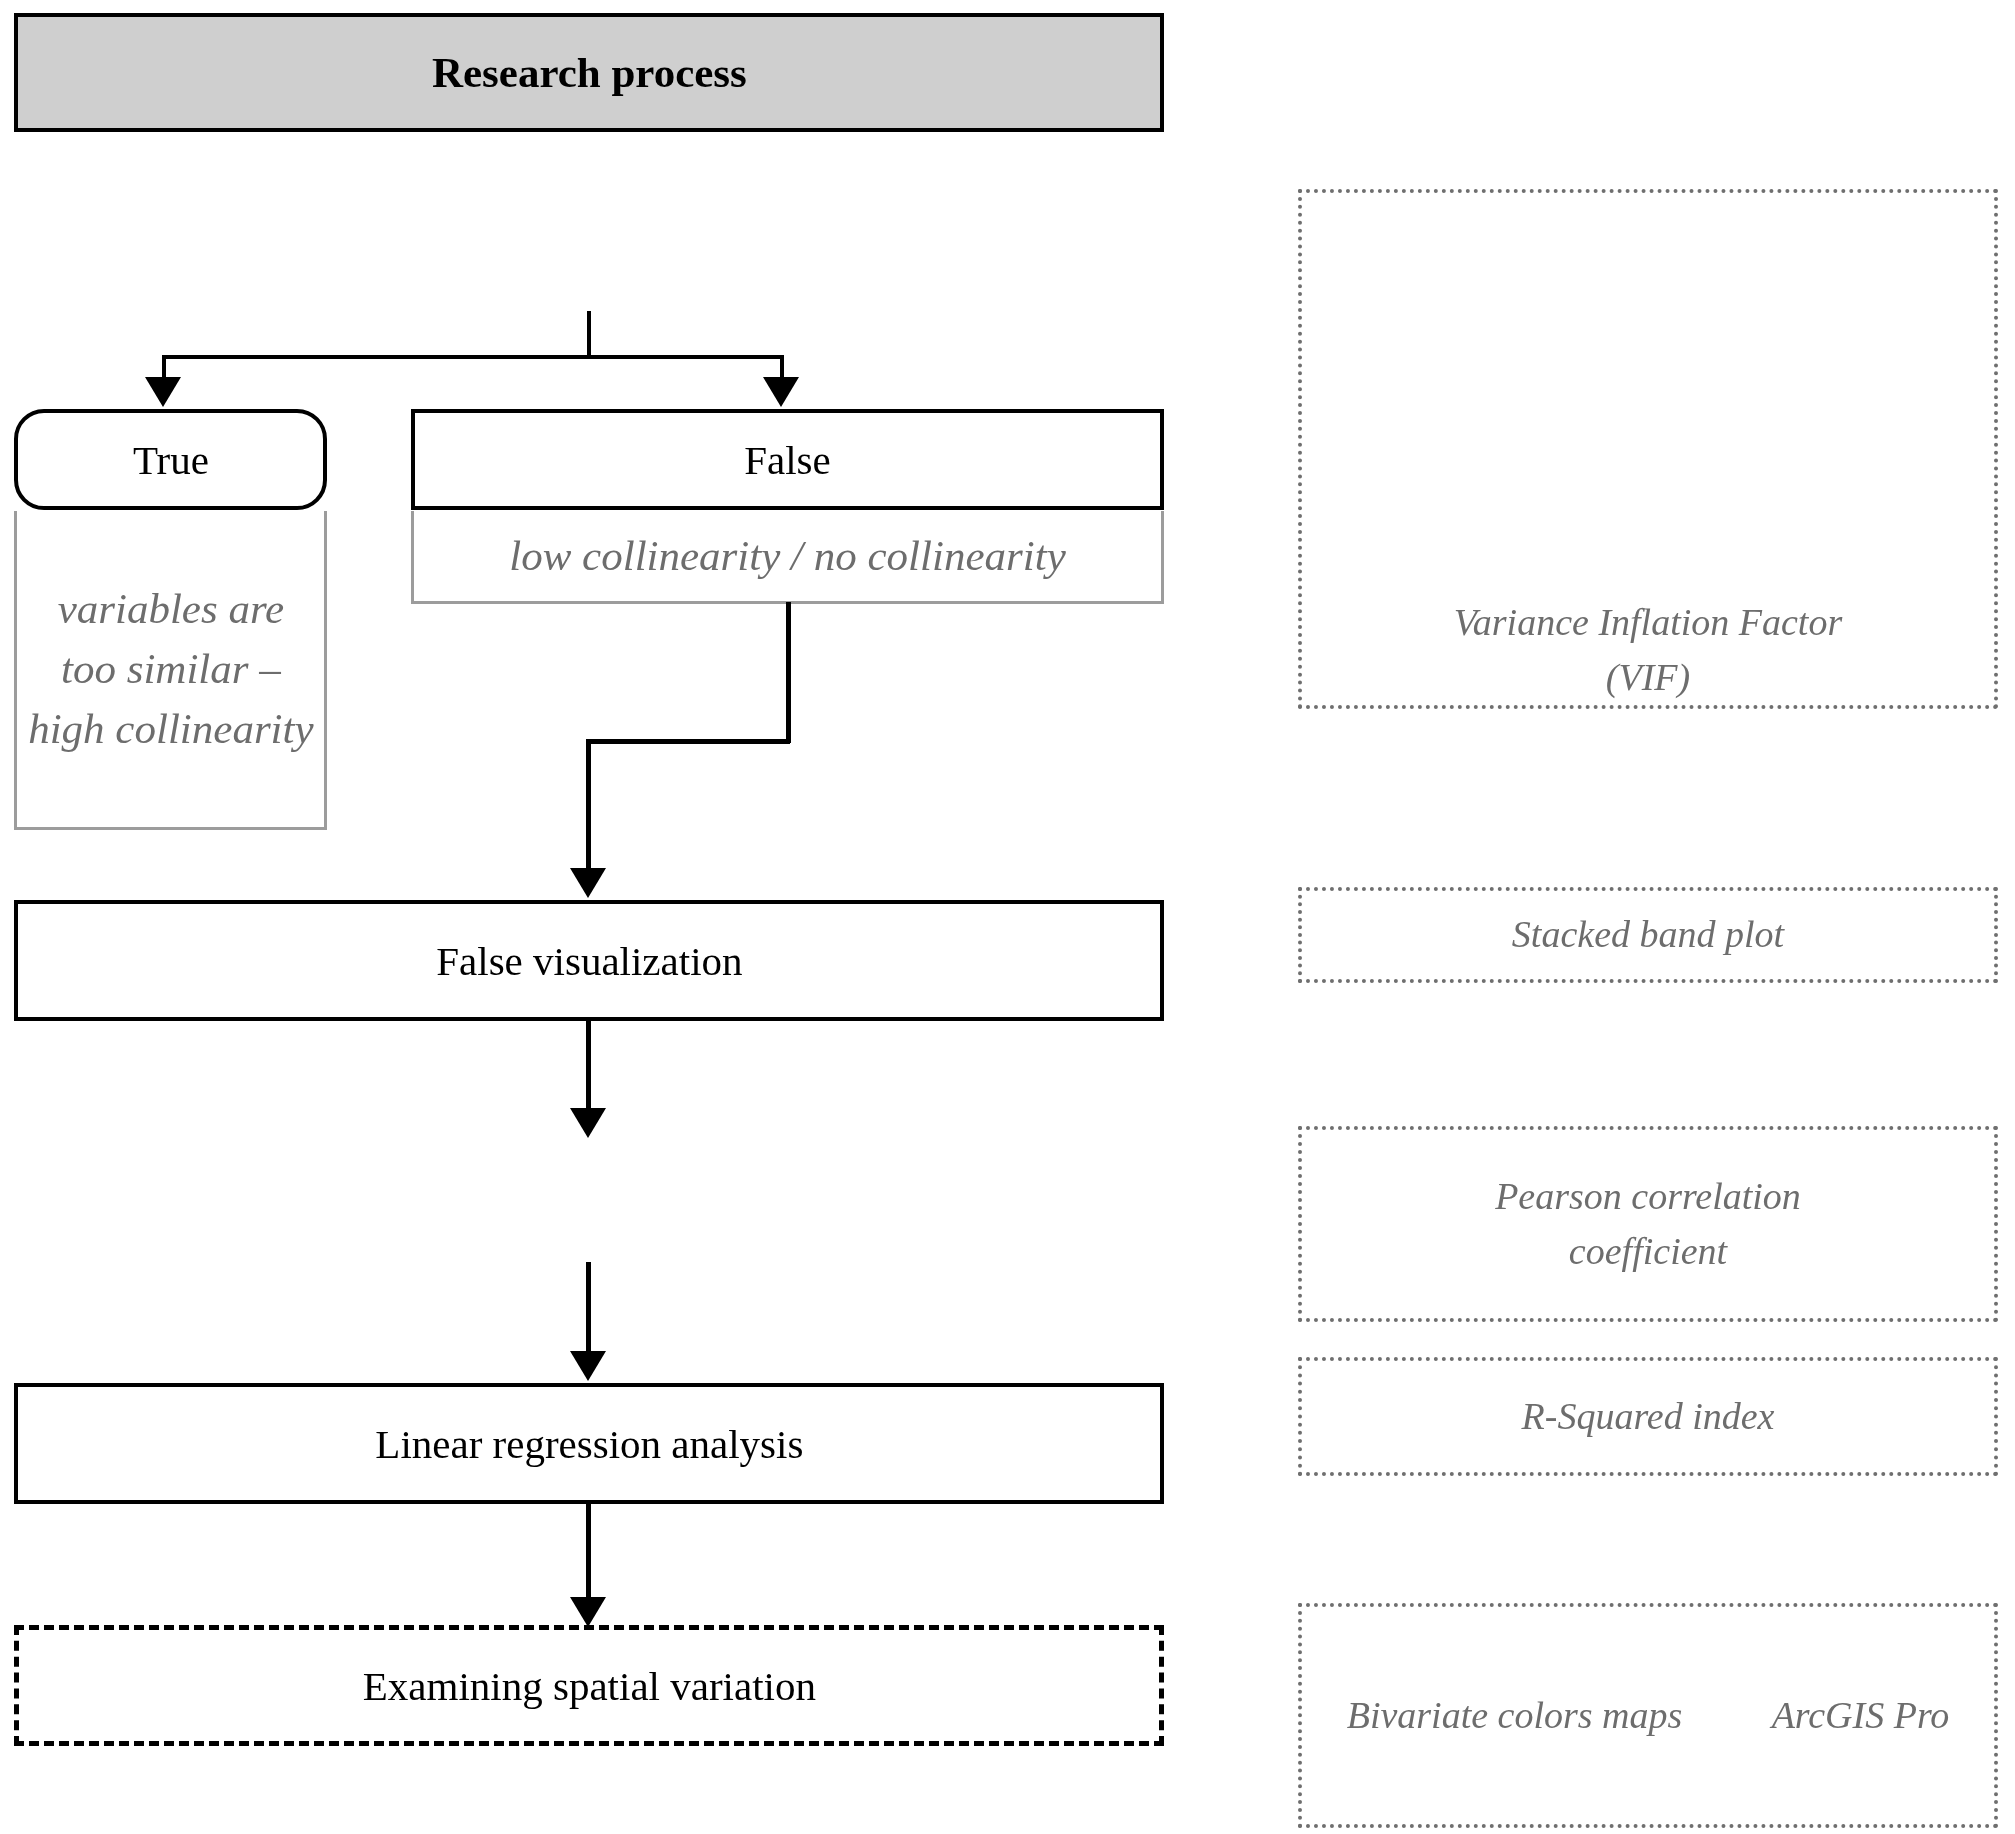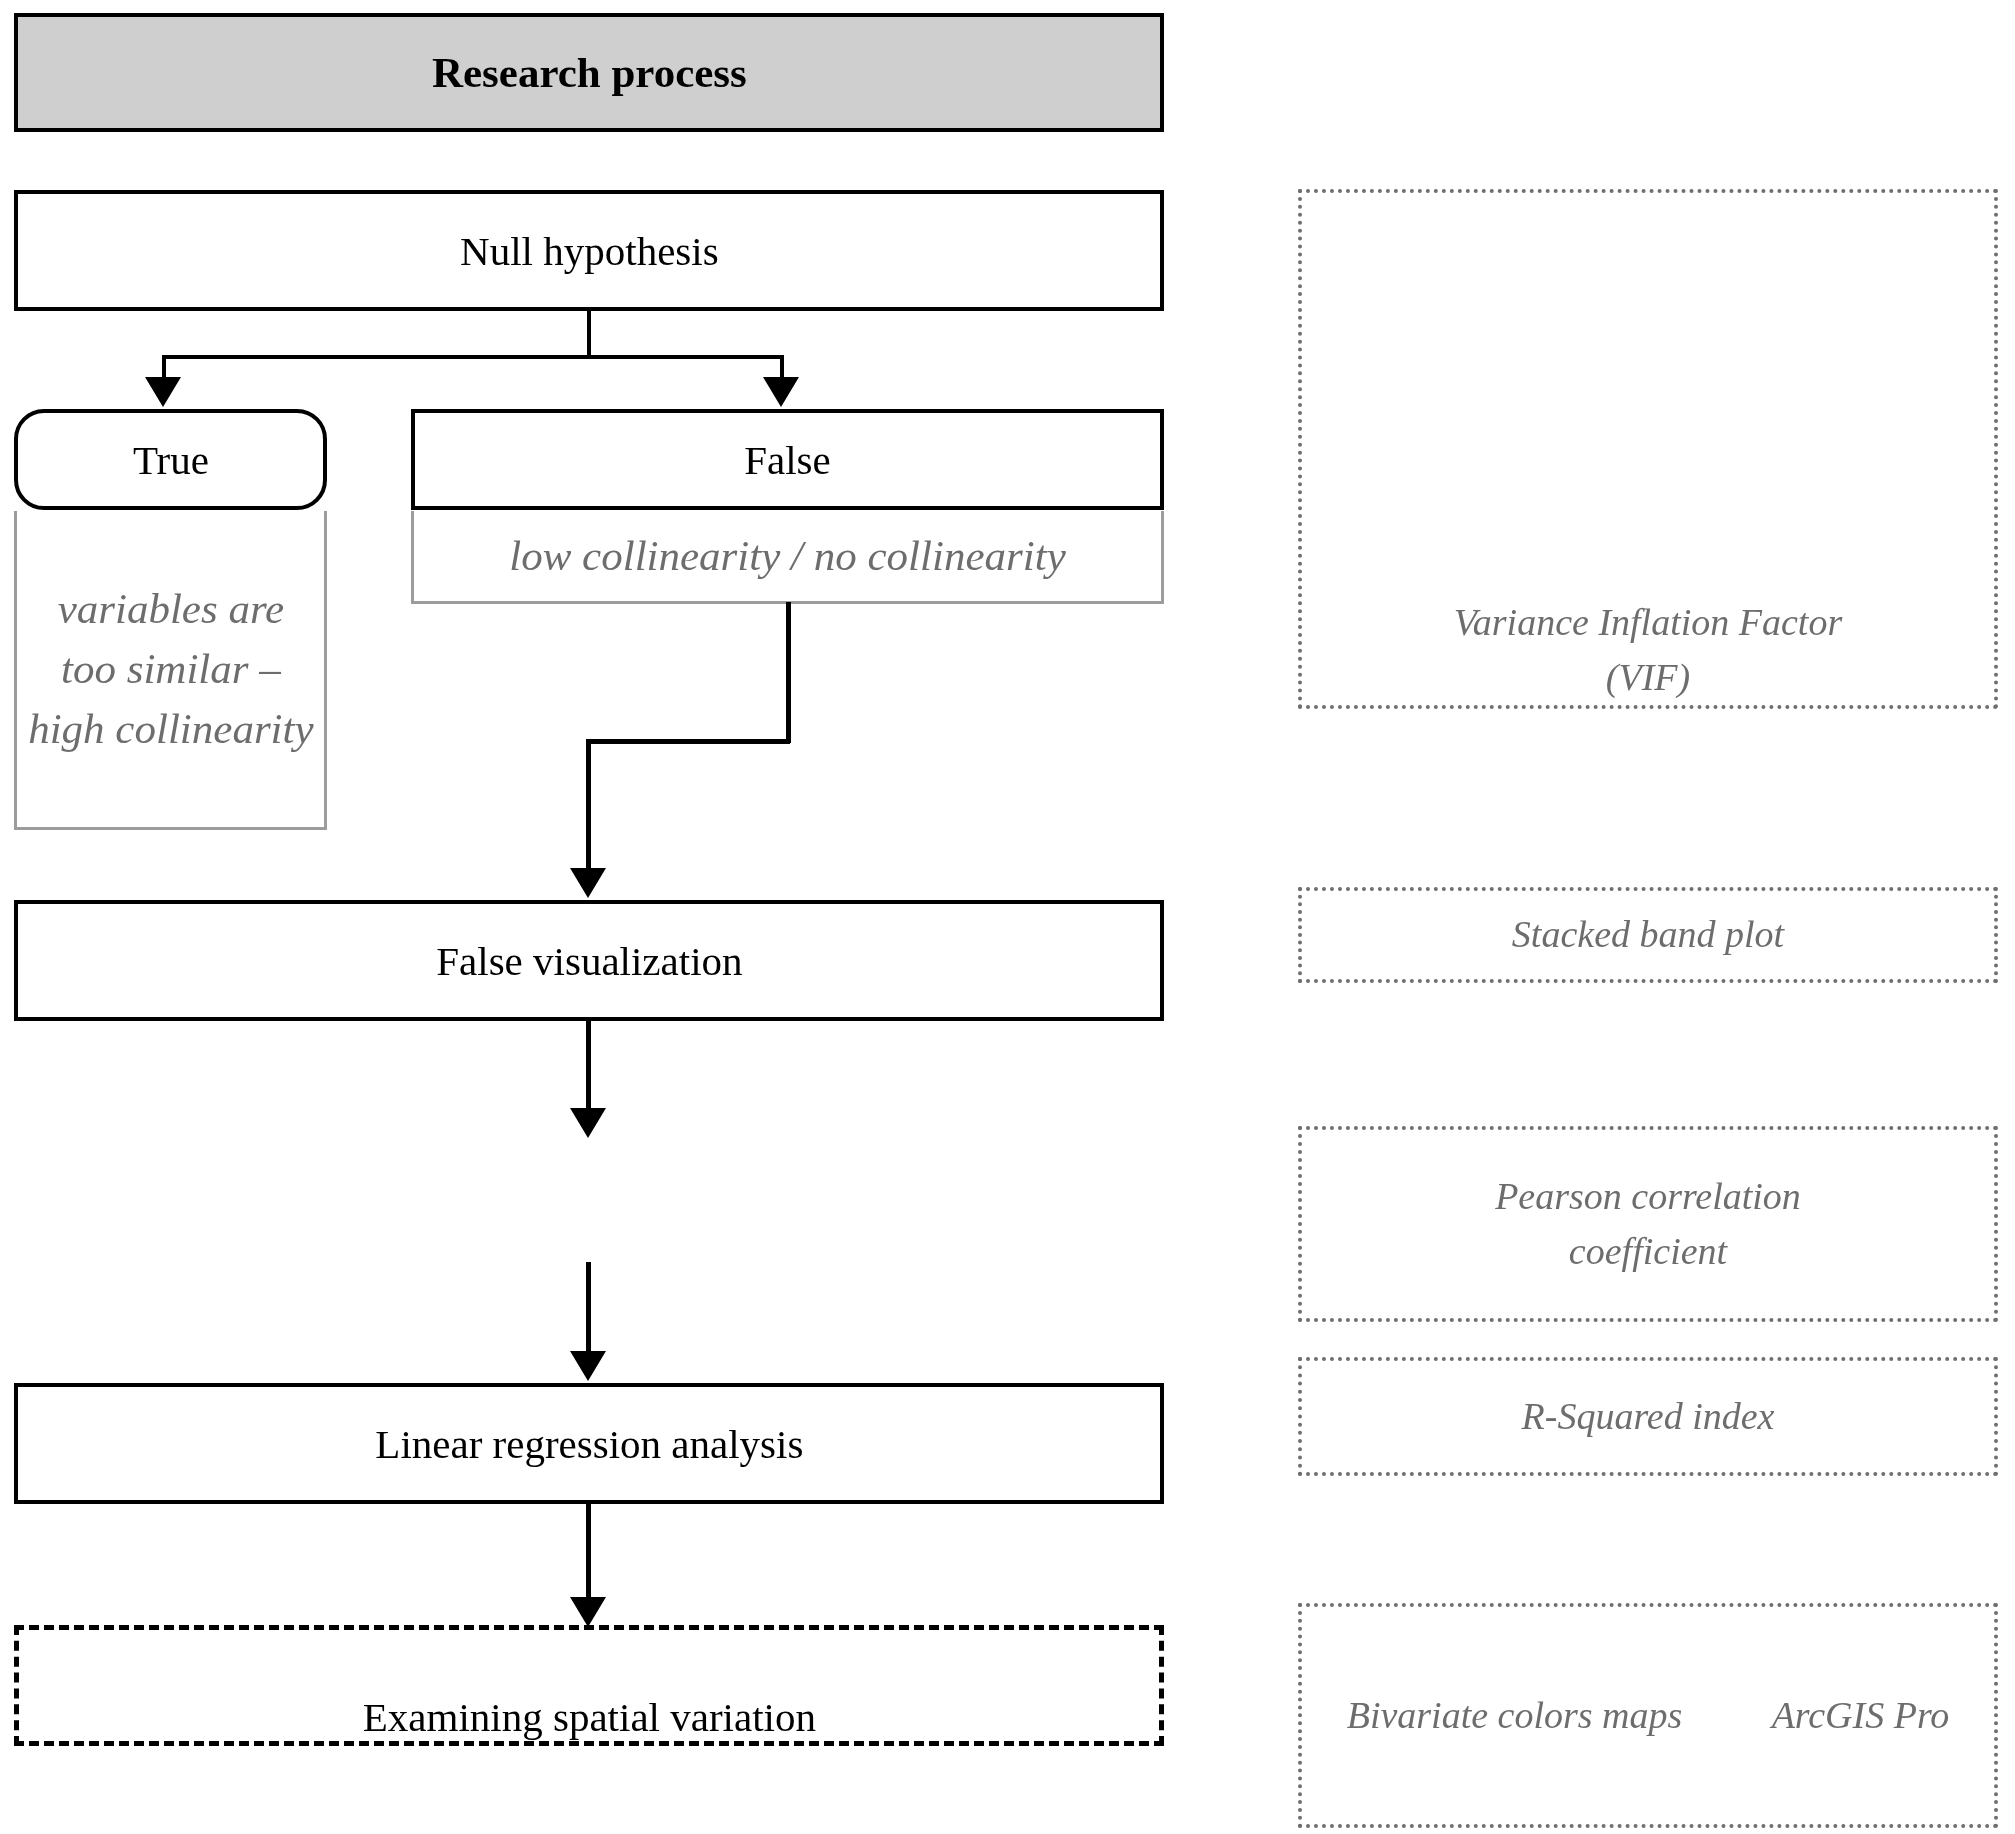--- a/index.html
+++ b/index.html
@@ -109,23 +109,20 @@
 </style>
 </head>
 <body>
 
 <div id="canvas">
 
   <div class="box header-box" style="left:14.4px; top:13px; width:1150px; height:119px;">
     <span>Research process</span>
   </div>
 
-  <div class="box solid-box" style="left:14.4px; top:190px; width:1150px; height:121px;">
-    <span class="process-label">Null hypothesis</span>
-  </div>
 
   <div class="vline" style="left:587px; top:311px; width:3.9px; height:47px;"></div>
   <div class="hline" style="left:162px; top:355px; width:622px; height:3.9px;"></div>
   <div class="vline" style="left:162px; top:355px; width:3.9px; height:25px;"></div>
   <div class="arrowhead" style="left:145px; top:377px;"></div>
   <div class="vline" style="left:780px; top:355px; width:3.9px; height:25px;"></div>
   <div class="arrowhead" style="left:763px; top:377px;"></div>
 
   <div class="box solid-box" style="left:14.4px; top:409px; width:313px; height:101px;border-radius:30px;">
     <span class="process-label">True</span>
@@ -157,21 +154,21 @@
   <div class="vline" style="left:586px; top:1262px; width:4.6px; height:92px;"></div>
   <div class="arrowhead" style="left:570px; top:1351px;"></div>
 
   <div class="box solid-box" style="left:14.4px; top:1383px; width:1150px; height:121px;">
     <span class="process-label">Linear regression analysis</span>
   </div>
 
   <div class="vline" style="left:586px; top:1504px; width:4.6px; height:95px;"></div>
   <div class="arrowhead" style="left:570px; top:1597px;"></div>
 
-  <div class="box dashed-box" style="left:14.4px; top:1625px; width:1150px; height:121px;align-items:flex-end;">
+  <div class="box dashed-box" style="left:14.4px; top:1625px; width:1150px; height:121px;">
     <span class="process-label">Examining spatial variation</span>
   </div>
 
 
   <div class="box dotted-box" style="left:1298px; top:189px; width:700px; height:520px;align-items:flex-end;">
     <span class="sub-label" style="max-width:458px;">Variance Inflation Factor (VIF)</span>
   </div>
 
   <div class="box dotted-box" style="left:1298px; top:887px; width:700px; height:96px;">
     <span class="sub-label">Stacked band plot</span>

